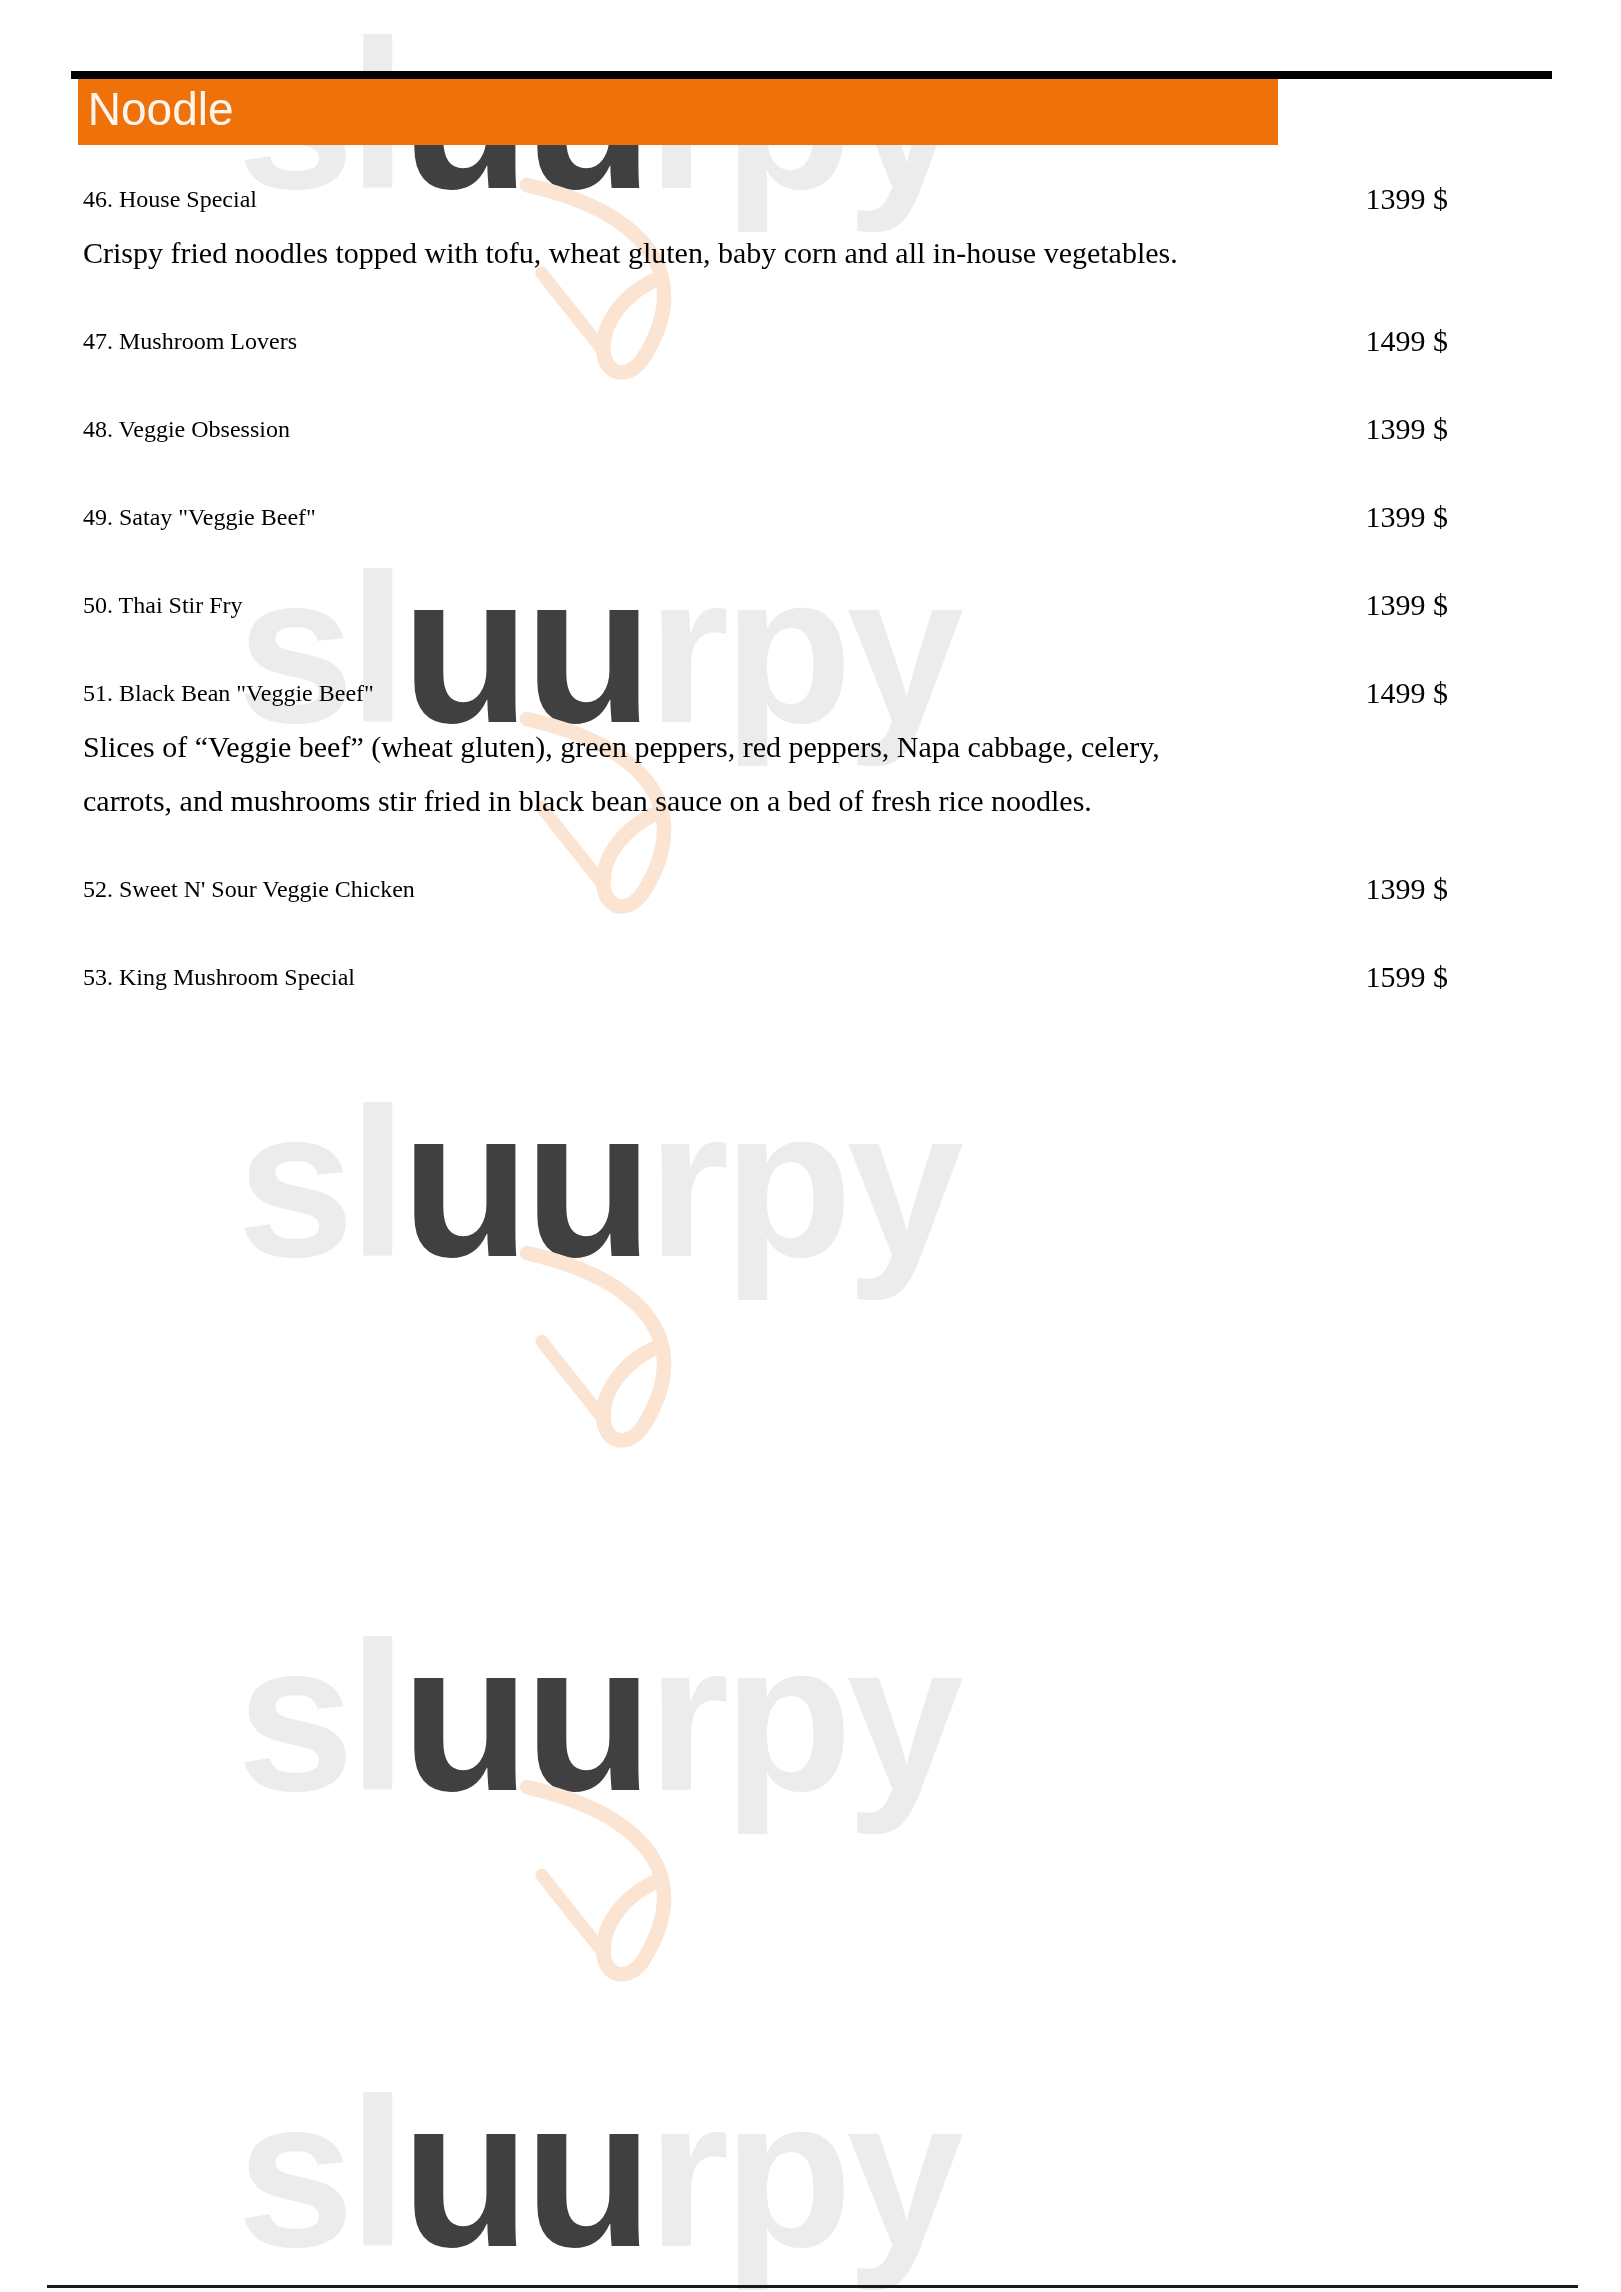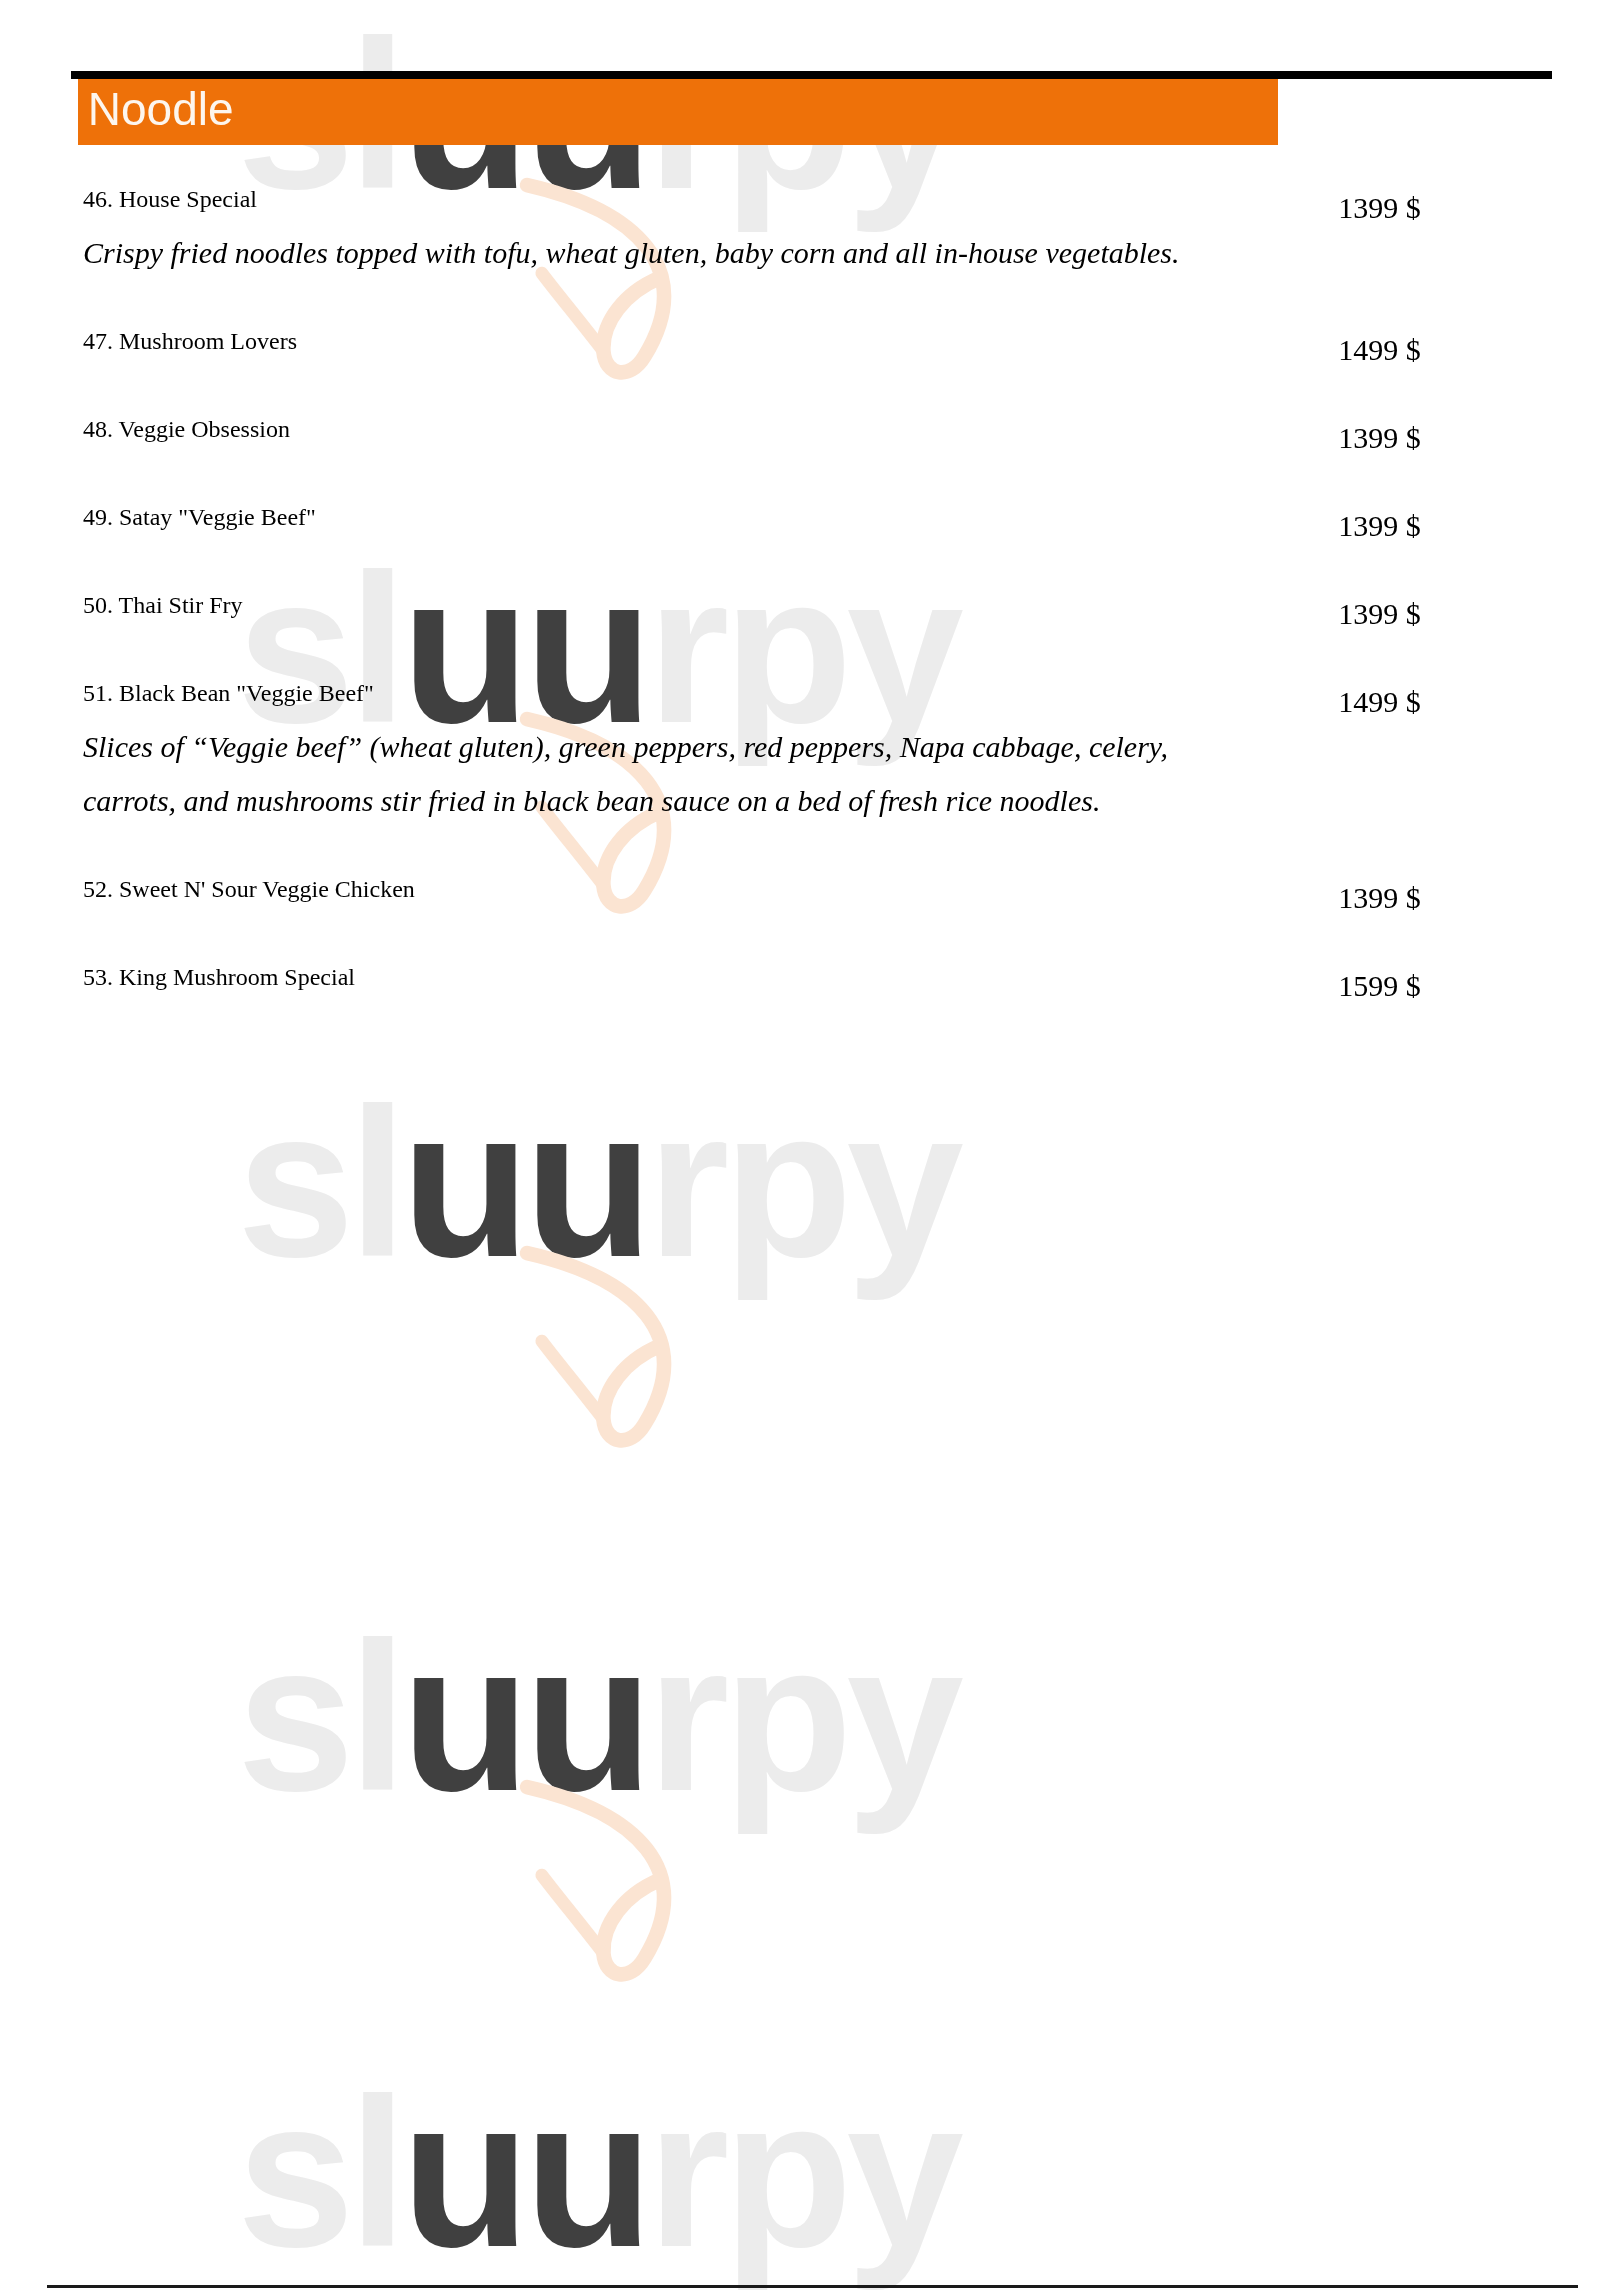--- a/index.html
+++ b/index.html
@@ -121,35 +121,34 @@
     color: #000000;
     white-space: nowrap;
   }
 
   .item-price {
     font-size: 30px;
     line-height: 54px;
     color: #000000;
     white-space: nowrap;
     min-width: 137px;
-    text-align: center;
+    text-align: right;
     margin-left: auto;
     padding-left: 39px;
     position: absolute;
     left: 1189px;
-    top: 9px;
+    top: 0;
   }
 
   .item-desc {
     font-size: 30px;
     line-height: 54px;
     color: #000000;
     width: 1137px;
     text-align: left;
-    font-style: italic;
   }
 
   .item-desc:empty { display: none; }
 
   
   .bottom-rule {
     position: absolute;
     left: 47px;
     top: 2285px;
     width: 1531px;

